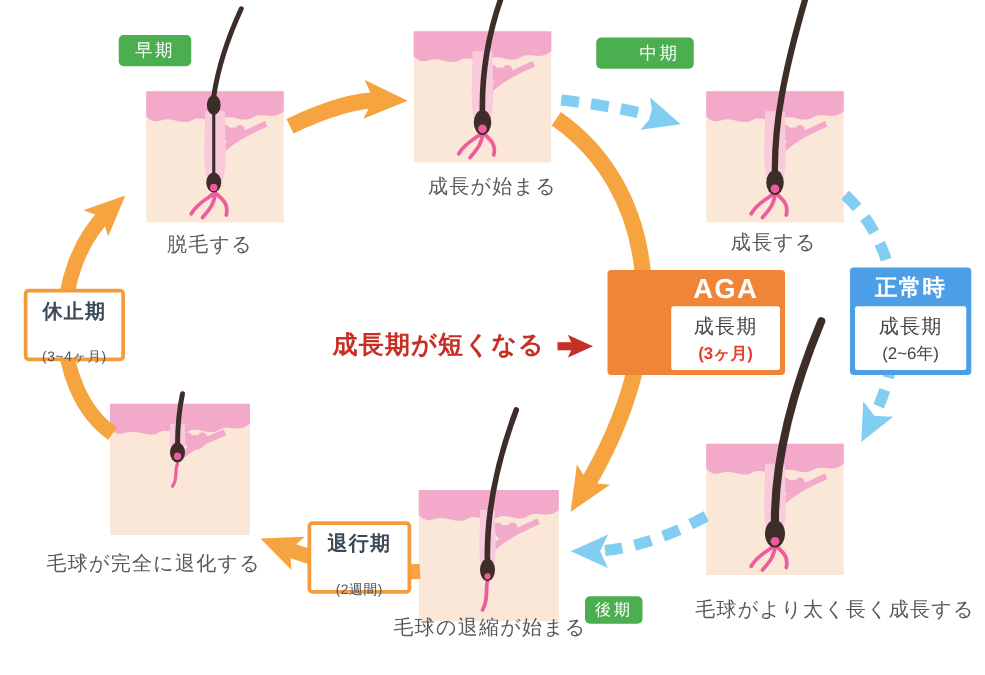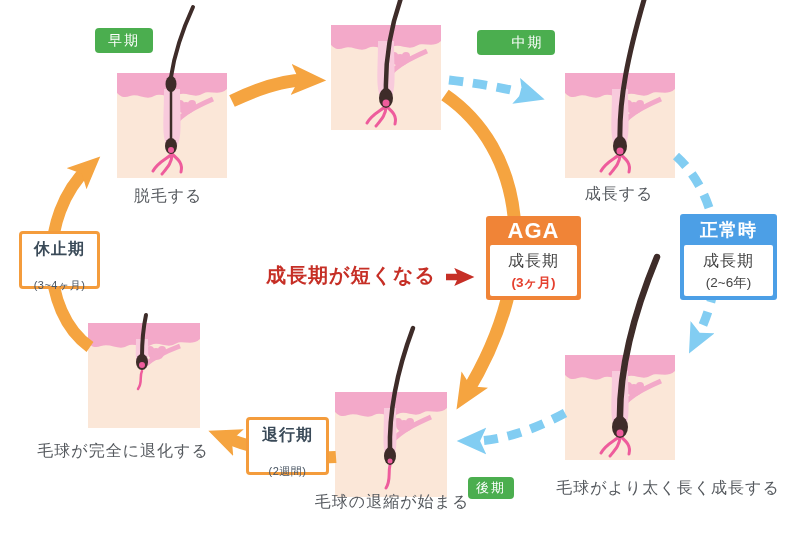--- a/index.html
+++ b/index.html
@@ -18,21 +18,21 @@
                white-space:nowrap;transform:translateX(-50%);letter-spacing:1px;}
 
   .phase-box{position:absolute;z-index:3;background:#fff;border:3px solid #F49C3C;
              border-radius:4px;text-align:center;}
   .phase-box .pb-title{font-weight:bold;color:#3A4A58;font-size:16px;margin-top:5px;letter-spacing:1px;}
   .phase-box .pb-duration{color:#4A5663;font-size:11px;margin-top:18px;letter-spacing:0.5px;}
 
   .big-box{position:absolute;z-index:3;border-radius:3px;text-align:center;}
   .big-box .bb-header{color:#fff;font-weight:bold;display:flex;align-items:center;justify-content:center;}
   .big-box .bb-body{background:#fff;border-radius:2px;margin:0 4px 4px 4px;}
-  #aga-box{left:486px;top:216px;width:95px;height:84px;background:#F08437;}
+  #aga-box{left:486px;top:216px;width:95px;height:84px;background:#F08437;padding-left:47px;}
   #aga-box .bb-header{height:29px;font-size:22px;letter-spacing:1px;}
   #aga-box .bb-body{height:51px;}
   #aga-box .bb-phase{color:#444;font-size:16px;padding-top:6px;letter-spacing:1px;}
   #aga-box .bb-duration{color:#E5402F;font-size:13.5px;font-weight:bold;margin-top:2px;}
   #normal-box{left:680px;top:214px;width:97px;height:86px;background:#4C9FE6;}
   #normal-box .bb-header{height:31px;font-size:18px;letter-spacing:1px;}
   #normal-box .bb-body{height:51px;}
   #normal-box .bb-phase{color:#444;font-size:16px;padding-top:6px;letter-spacing:1px;}
   #normal-box .bb-duration{color:#444;font-size:13.5px;margin-top:2px;}
 
@@ -171,20 +171,21 @@
     <span>早期</span>
   </div>
   <div class="badge" style="left:477px;top:30px;width:55px;height:25px;padding-left:23px;">
     <span>中期</span>
   </div>
   <div class="badge" style="left:468px;top:477px;width:46px;height:22px;font-size:13px;">
     <span>後期</span>
   </div>
 
   <div class="stage-label" style="left:168px;top:186px;">脱毛する</div>
+  <div class="stage-label" style="left:394px;top:139px;">成長が始まる</div>
   <div class="stage-label" style="left:619px;top:184px;">成長する</div>
   <div class="stage-label" style="left:668px;top:478px;">毛球がより太く長く成長する</div>
   <div class="stage-label" style="left:392px;top:492px;">毛球の退縮が始まる</div>
   <div class="stage-label" style="left:123px;top:441px;">毛球が完全に退化する</div>
 
   <div class="big-box" id="aga-box">
     <div class="bb-header">AGA</div>
     <div class="bb-body">
       <div class="bb-phase">成長期</div>
       <div class="bb-duration">(3ヶ月)</div>

